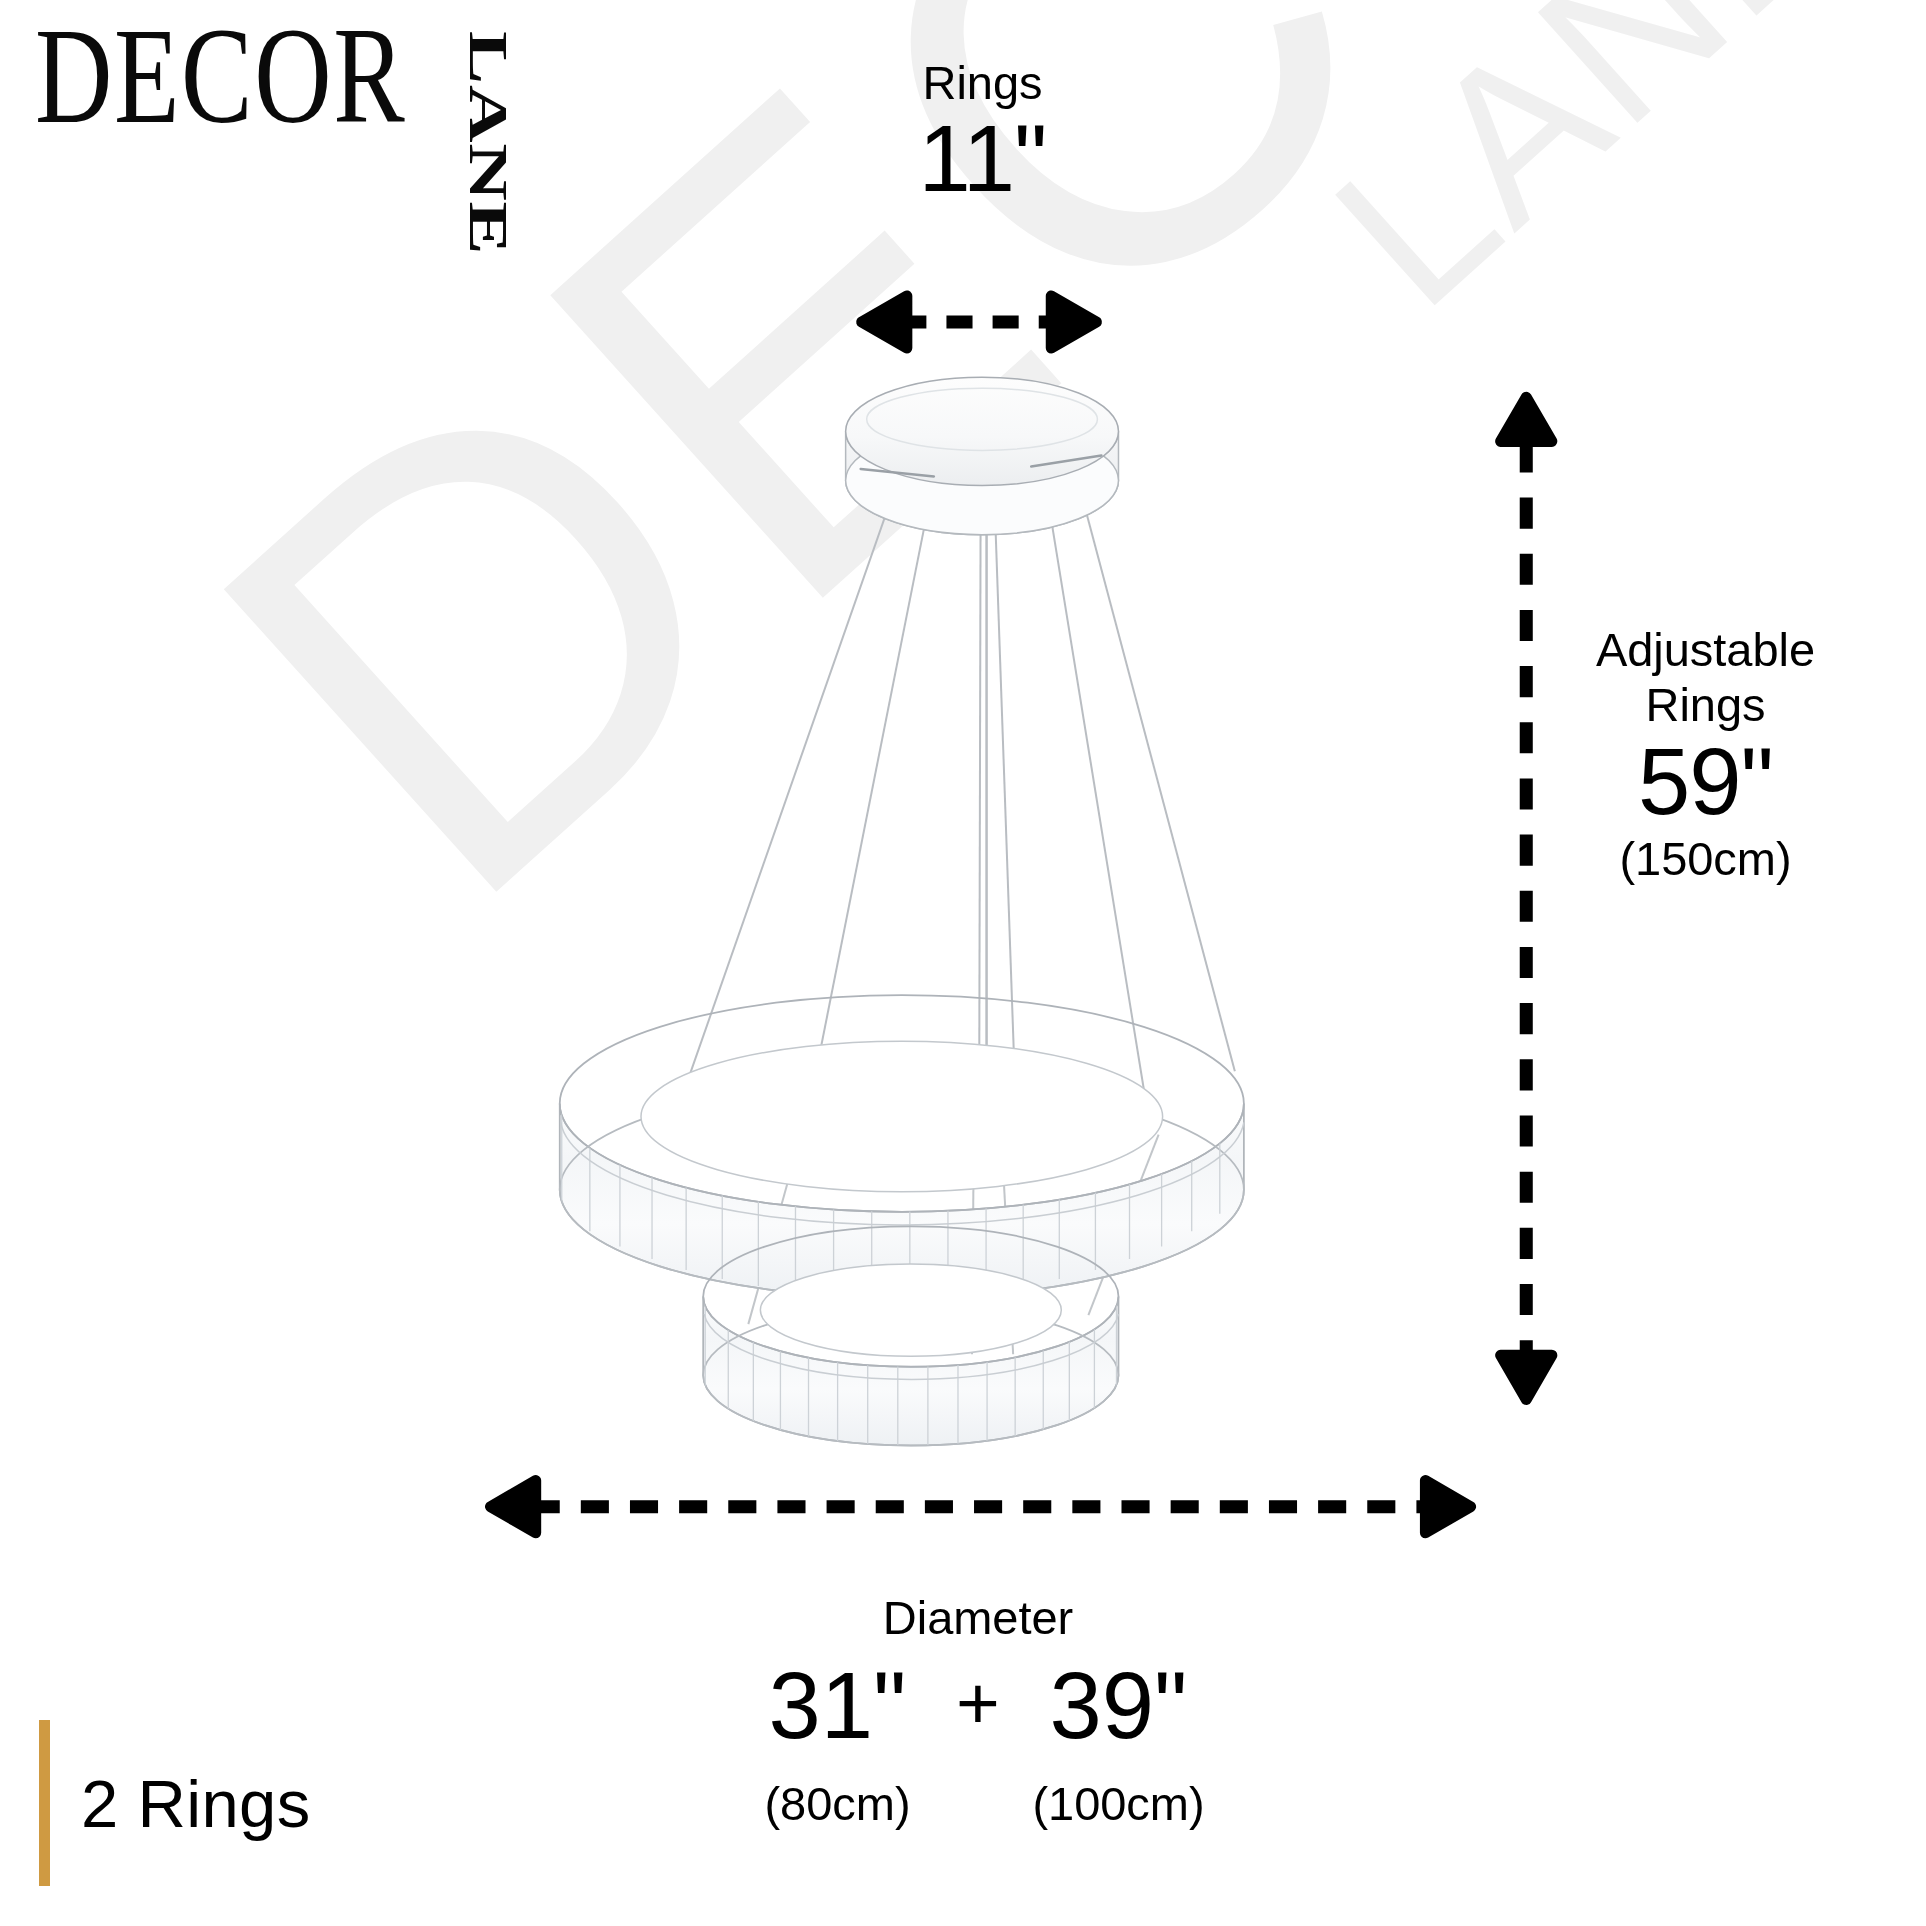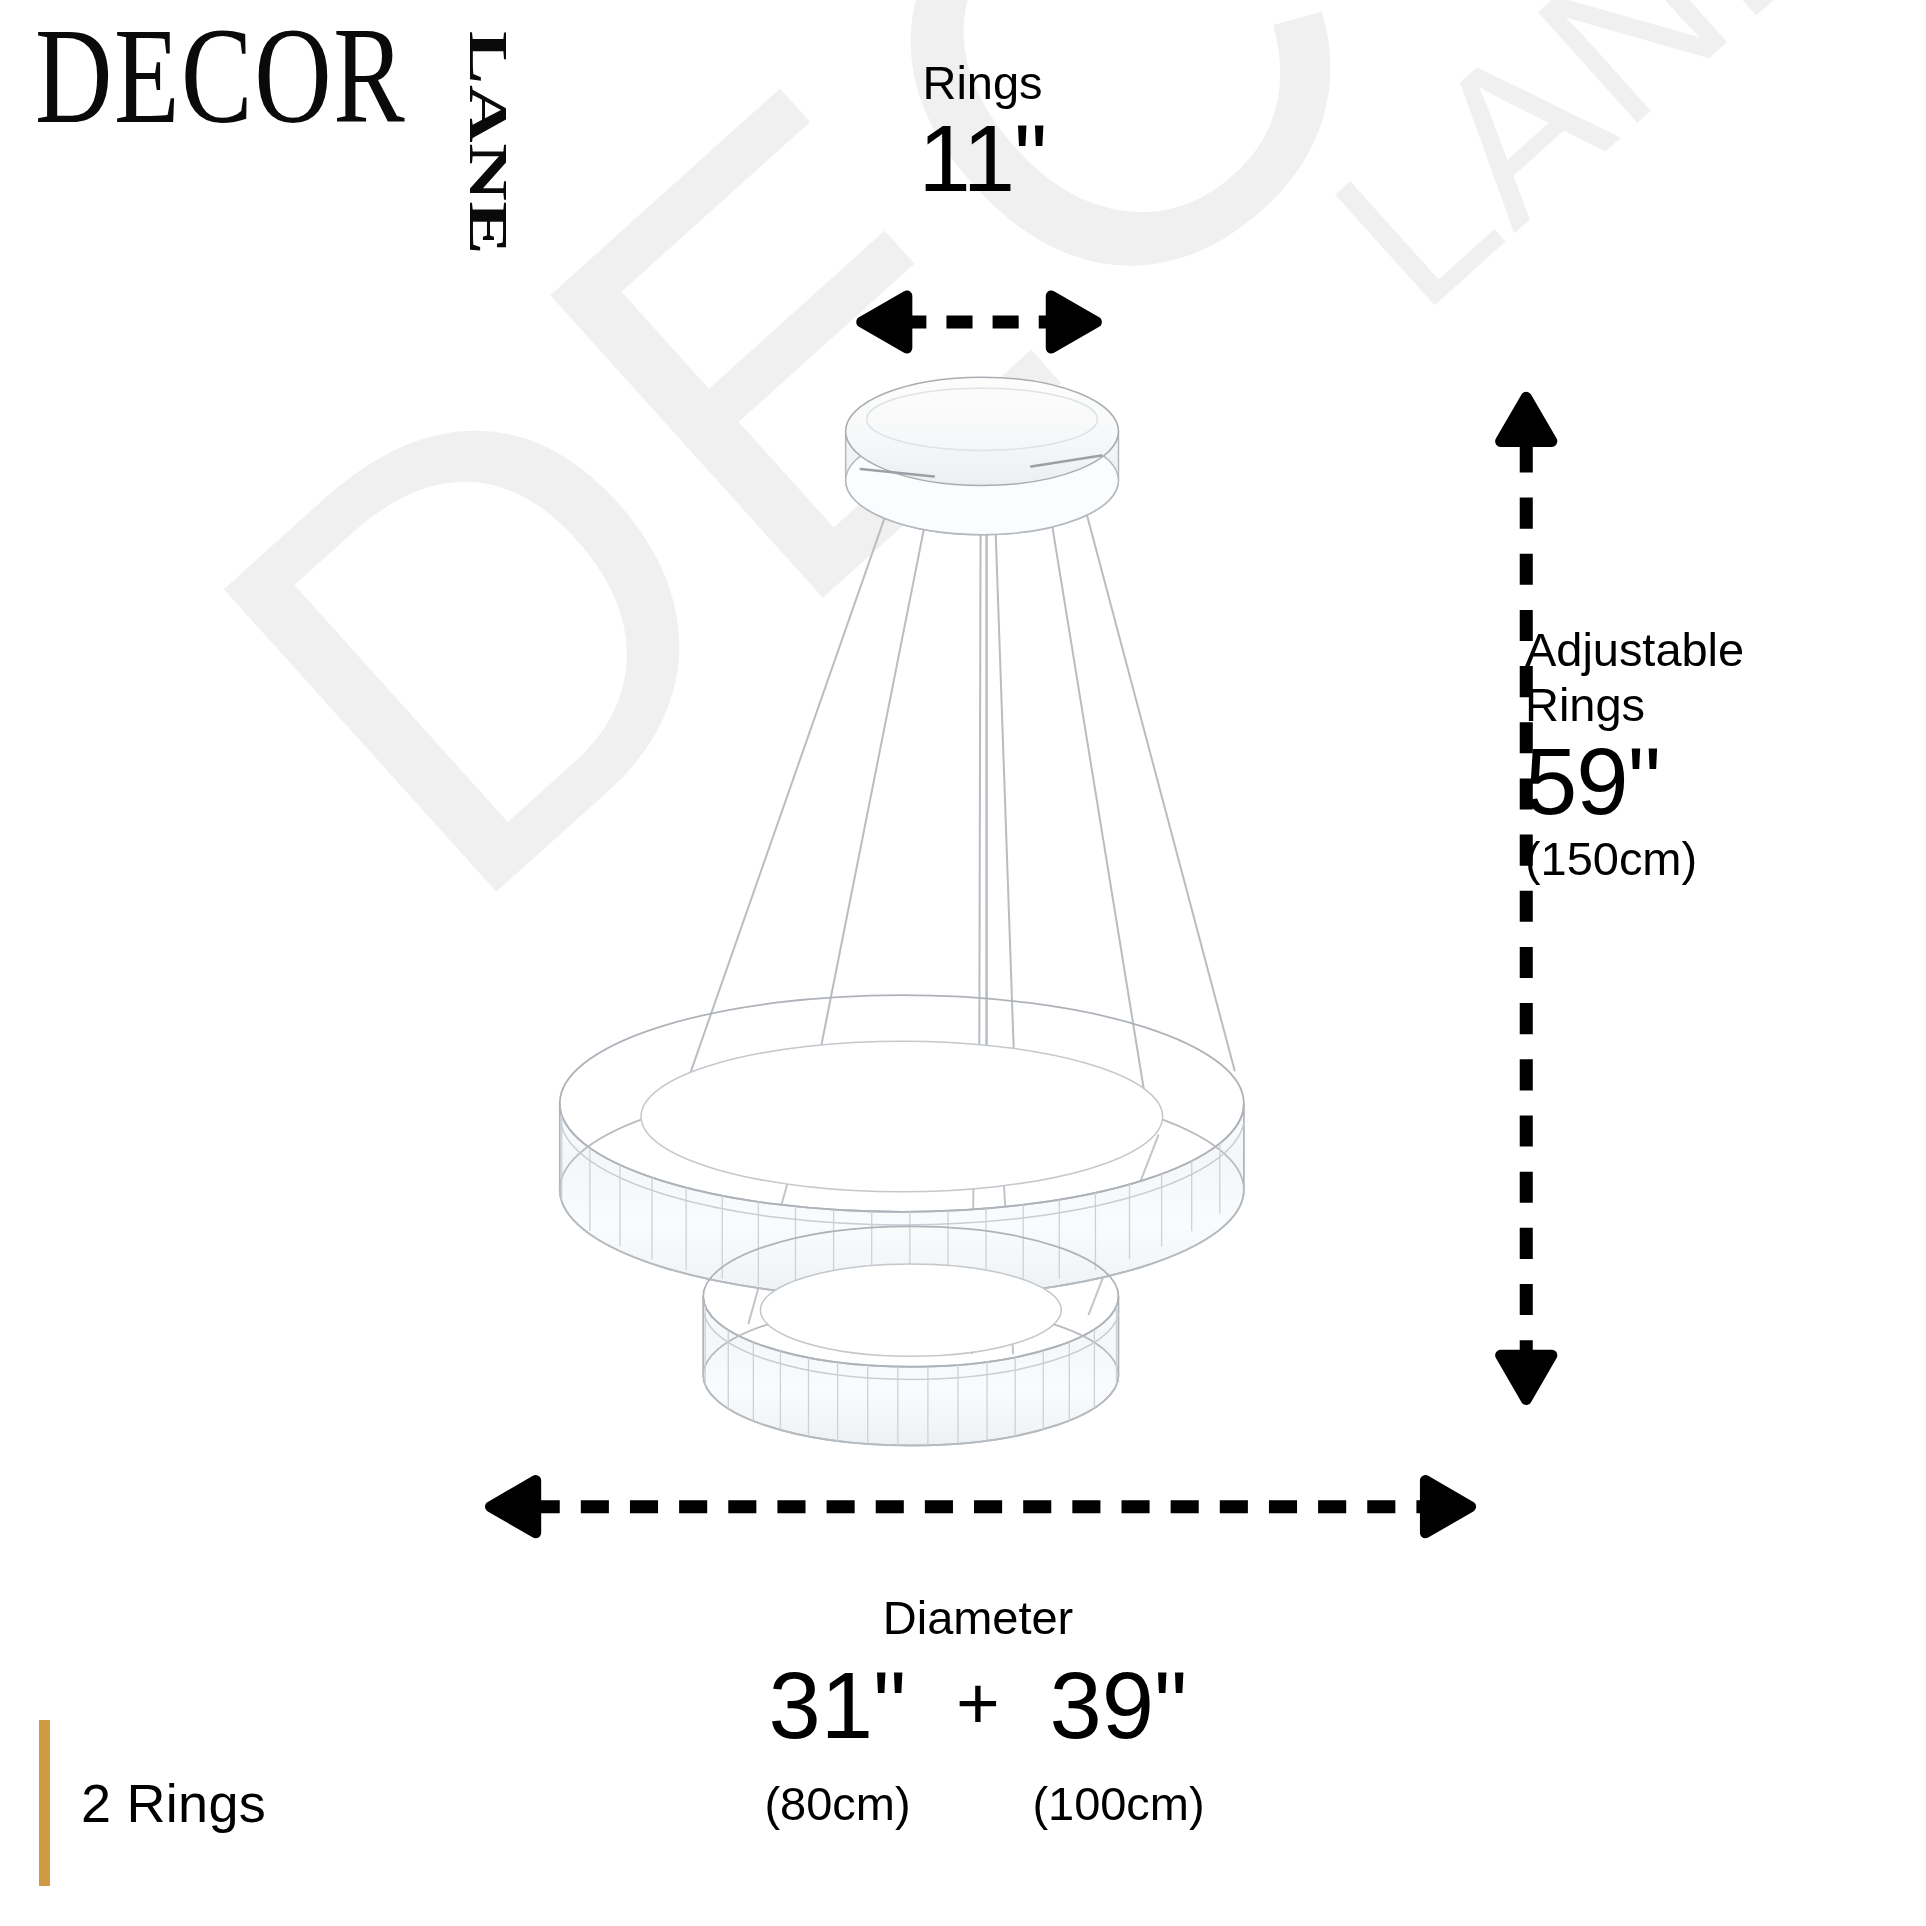--- a/index.html
+++ b/index.html
@@ -96,21 +96,21 @@
     letter-spacing: -0.005em;
   }
   .l-word   { font-size: 47px;  line-height: 1.18; }
   .l-big    { font-size: 94px; line-height: 1.04; letter-spacing: -0.01em; }
   .l-metric { font-size: 47px;  line-height: 1.18; }
 
   
   #base-block { left: 782px; top: 55px; width: 401px; }
 
   
-  #height-block { left: 1525px; top: 622px; width: 361px; text-align: left; }
+  #height-block { left: 1525px; top: 622px; width: 361px; text-align: center; }
 
   
   #diameter-block { left: 647px; top: 1590px; width: 662px; }
   #diameter-values {
     display: flex;
     align-items: baseline;
     justify-content: center;
     gap: 0px;
     margin-top: 14px;
   }
@@ -135,21 +135,21 @@
     display: flex;
     align-items: stretch;
     height: 166px;
   }
   #rings-bar {
     width: 11px;
     background: #cf9a42;
     flex: 0 0 auto;
   }
   #rings-label {
-    font-size: 54px;
+    font-size: 67px;
     line-height: 1;
     align-self: center;
     margin-left: 31px;
     letter-spacing: 0.005em;
     color: #000;
     white-space: nowrap;
   }
 
   
   #arrows {

